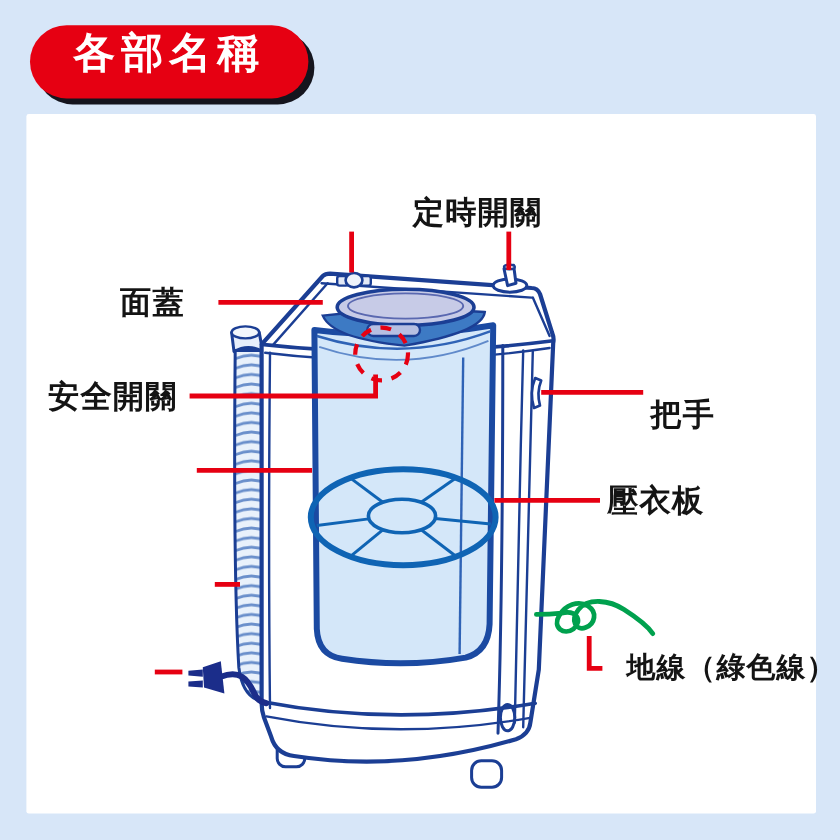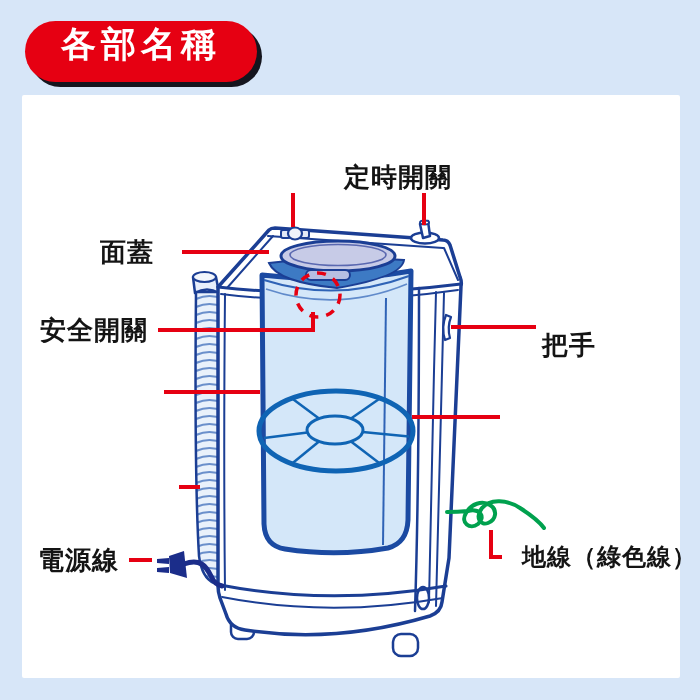--- a/index.html
+++ b/index.html
@@ -150,17 +150,17 @@
       <path class="redln" d="M451,327 L536,327"></path>
       <path class="redln" d="M412,417 L500,417"></path>
       <path class="redln" d="M491,530 L491,557 L502,557"></path>
       <circle cx="318" cy="295" r="22" class="redln" stroke-dasharray="9 8" style="stroke-width:3.5"></circle>
     </g>
   </svg>
 
   <div class="lbl" style="left:344px;top:164px">定時開關</div>
   <div class="lbl" style="left:100px;top:239px">面蓋</div>
   <div class="lbl" style="left:40px;top:317px">安全開關</div>
-  <div class="lbl" style="left:38px;top:547px">電源線</div>
   <div class="lbl" style="left:542px;top:332px">把手</div>
+  <div class="lbl" style="left:506px;top:404px">壓衣板</div>
   <div class="lbl" style="left:522px;top:545px;font-size:24px">地線（綠色線）</div>
 
 </div>
 
 </body></html>

